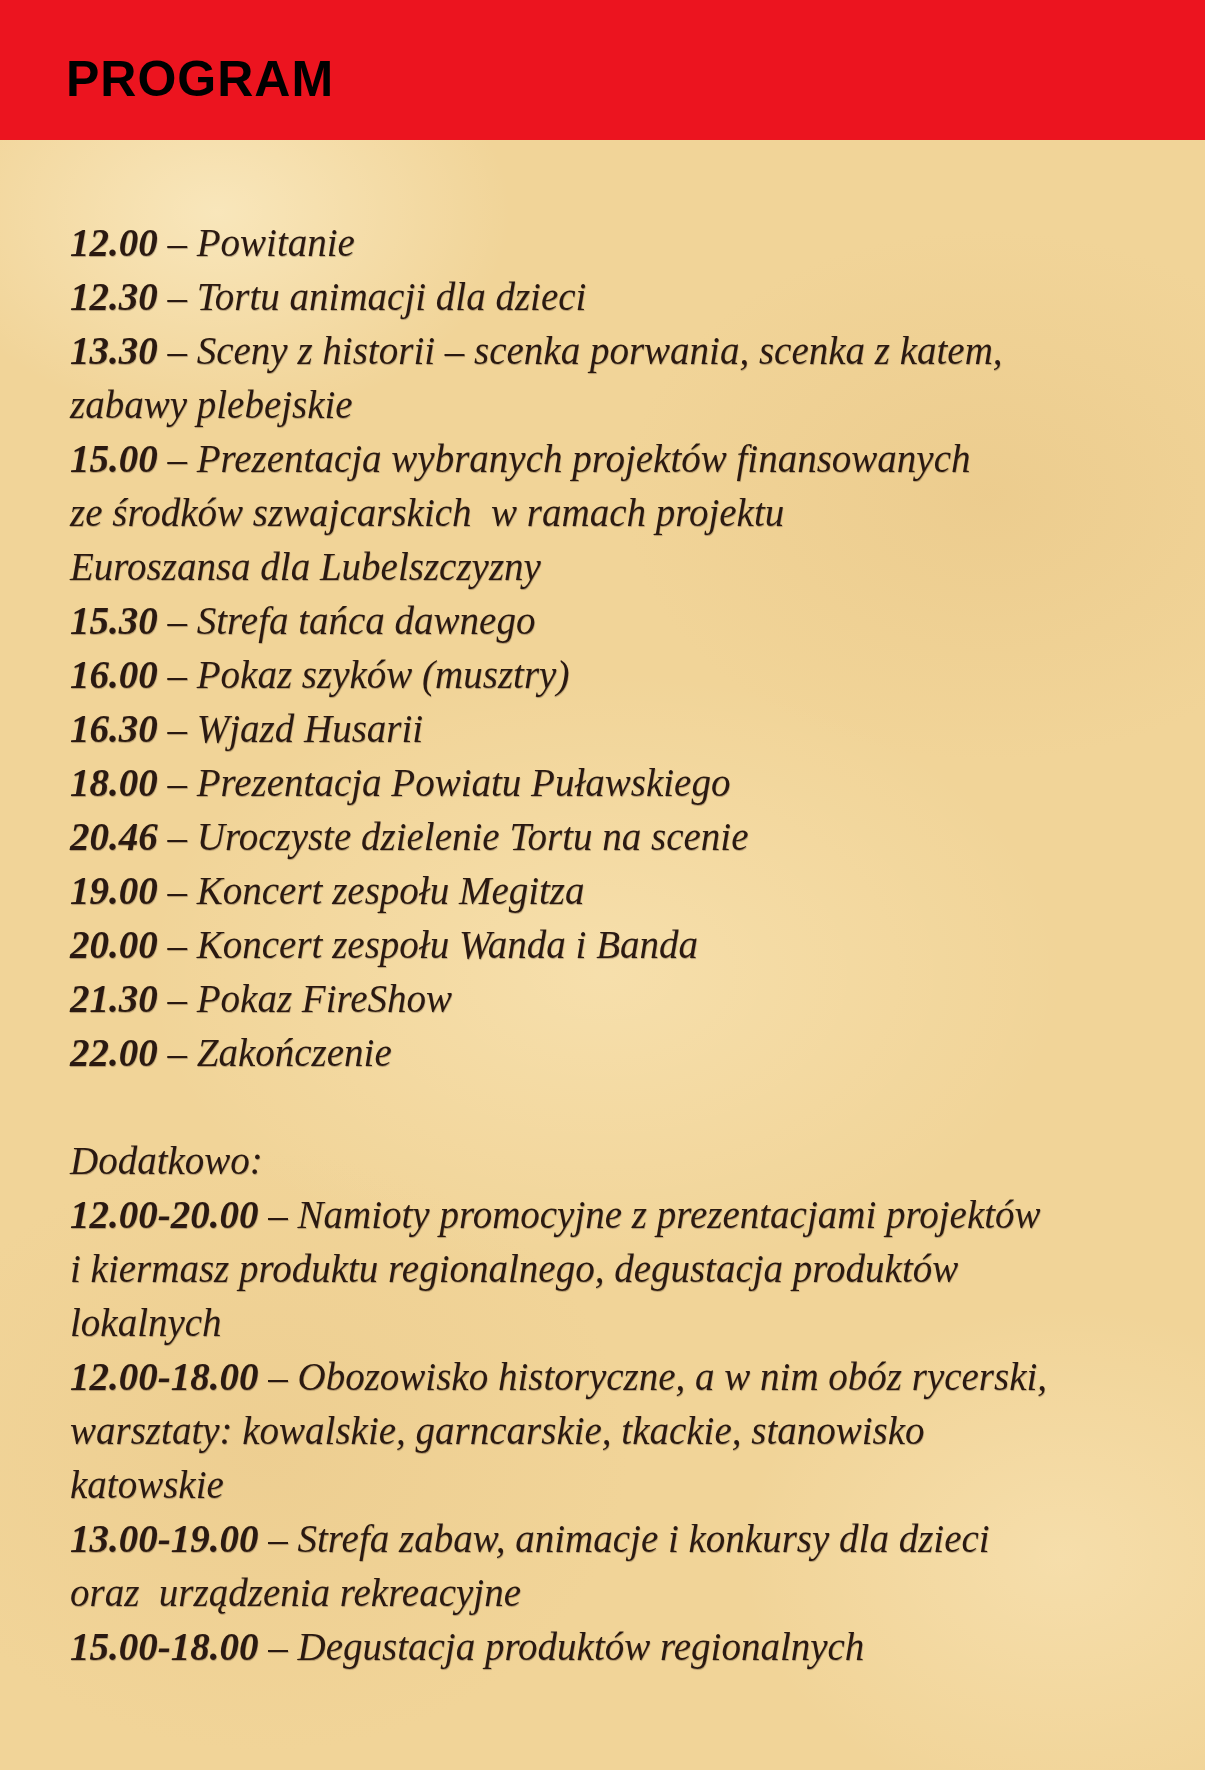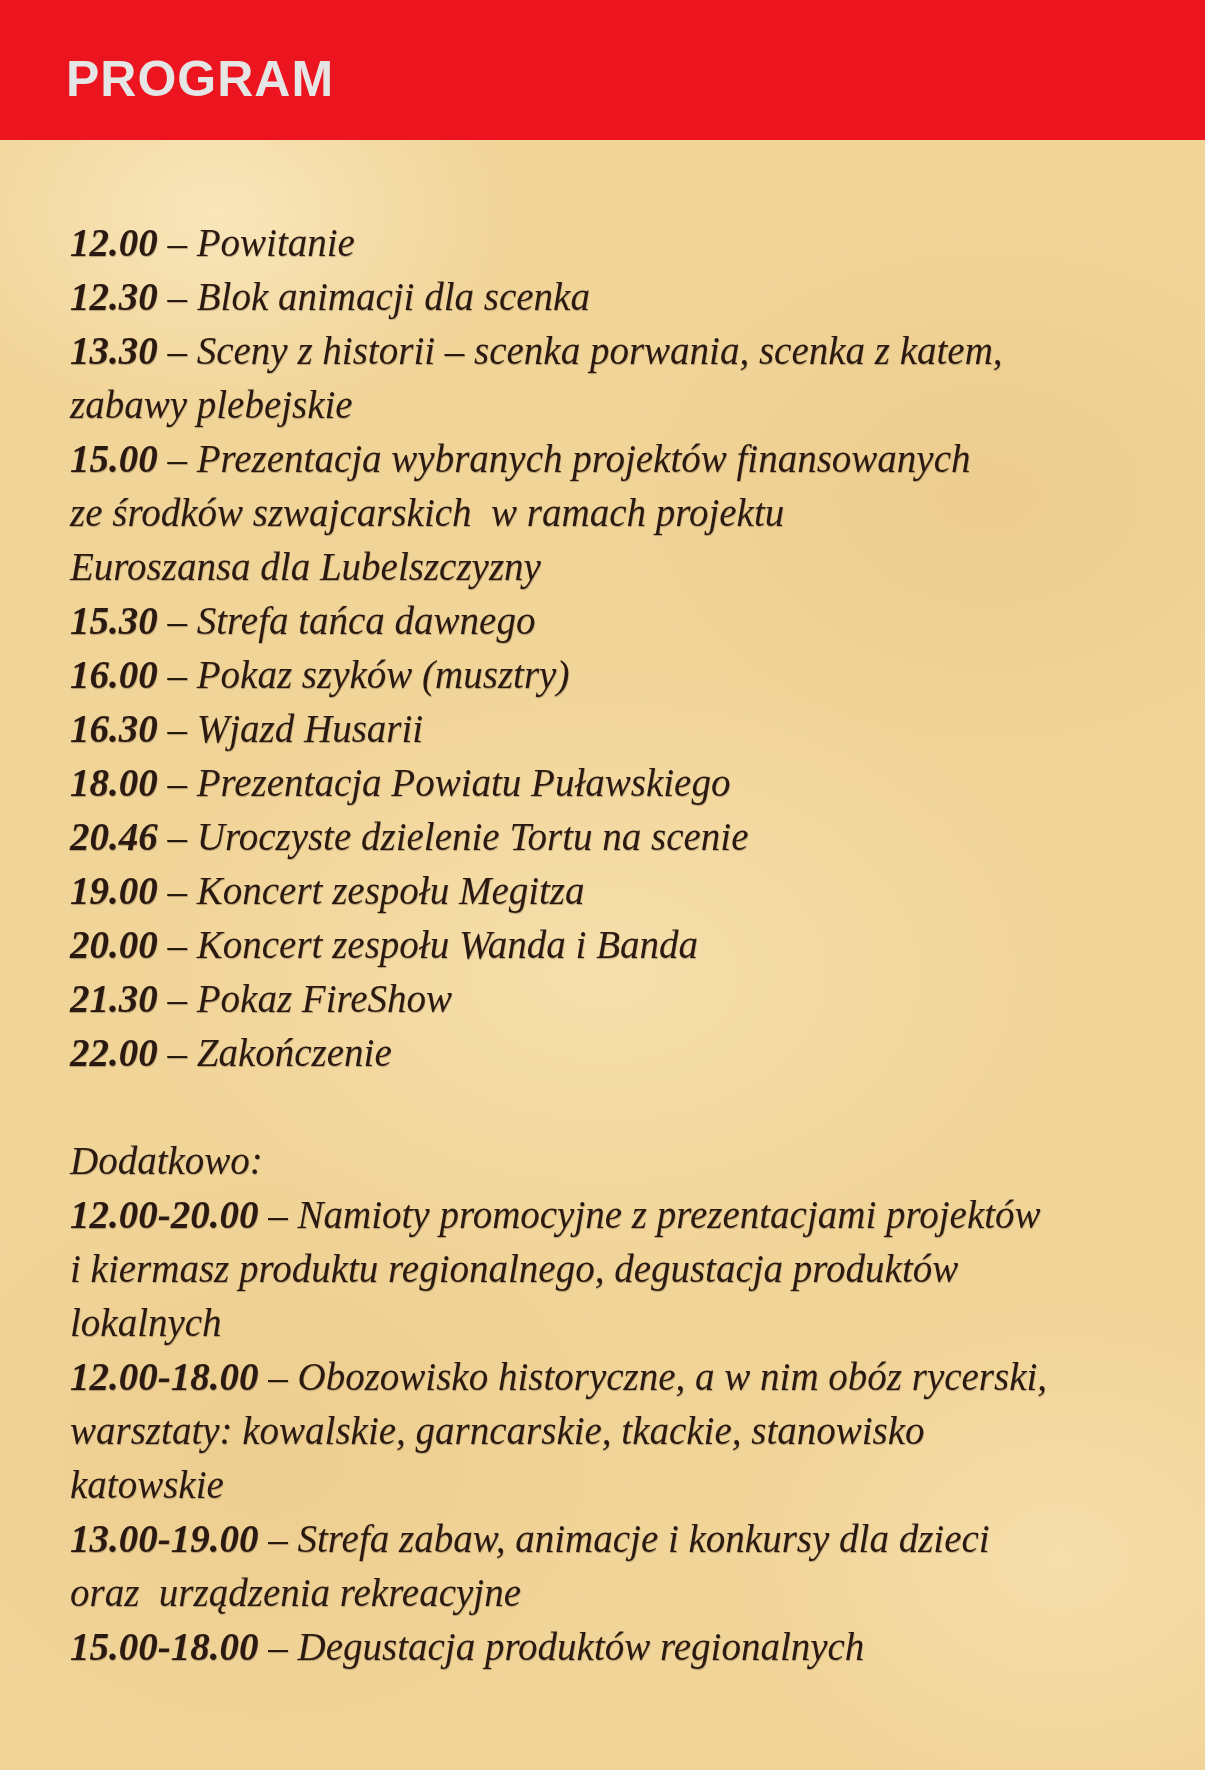--- a/index.html
+++ b/index.html
@@ -29,21 +29,21 @@
     display: flex;
     align-items: center;
     box-sizing: border-box;
     padding-left: 66px;
   }
   .header-title {
     font-family: "Liberation Sans", "DejaVu Sans", sans-serif;
     font-weight: 700;
     font-size: 50px;
     letter-spacing: 1px;
-    color: #e5e5e5;
+    color: #000000;
     margin: 0;
     margin-top: 18px;
   }
   .content {
     box-sizing: border-box;
     padding: 76px 20px 0 70px;
     color: #2a1911;
   }
   .entry, .heading {
     margin: 0;
@@ -64,21 +64,21 @@
 <div class="page">
 
   <header class="header">
     <h1 class="header-title">PROGRAM</h1>
   </header>
 
   <main class="content">
 
     <section>
       <p class="entry"><span class="time">12.00</span> <span class="sep">–</span> <span class="desc">Powitanie</span></p>
-      <p class="entry"><span class="time">12.30</span> <span class="sep">–</span> <span class="desc">Blok animacji dla scenka</span></p>
+      <p class="entry"><span class="time">12.30</span> <span class="sep">–</span> <span class="desc">Tortu animacji dla dzieci</span></p>
       <p class="entry"><span class="time">13.30</span> <span class="sep">–</span> <span class="desc">Sceny z historii – scenka porwania, scenka z katem,
 zabawy plebejskie</span></p>
       <p class="entry"><span class="time">15.00</span> <span class="sep">–</span> <span class="desc">Prezentacja wybranych projektów finansowanych
 ze środków szwajcarskich  w ramach projektu
 Euroszansa dla Lubelszczyzny</span></p>
       <p class="entry"><span class="time">15.30</span> <span class="sep">–</span> <span class="desc">Strefa tańca dawnego</span></p>
       <p class="entry"><span class="time">16.00</span> <span class="sep">–</span> <span class="desc">Pokaz szyków (musztry)</span></p>
       <p class="entry"><span class="time">16.30</span> <span class="sep">–</span> <span class="desc">Wjazd Husarii</span></p>
       <p class="entry"><span class="time">18.00</span> <span class="sep">–</span> <span class="desc">Prezentacja Powiatu Puławskiego</span></p>
       <p class="entry"><span class="time">20.46</span> <span class="sep">–</span> <span class="desc">Uroczyste dzielenie Tortu na scenie</span></p>

